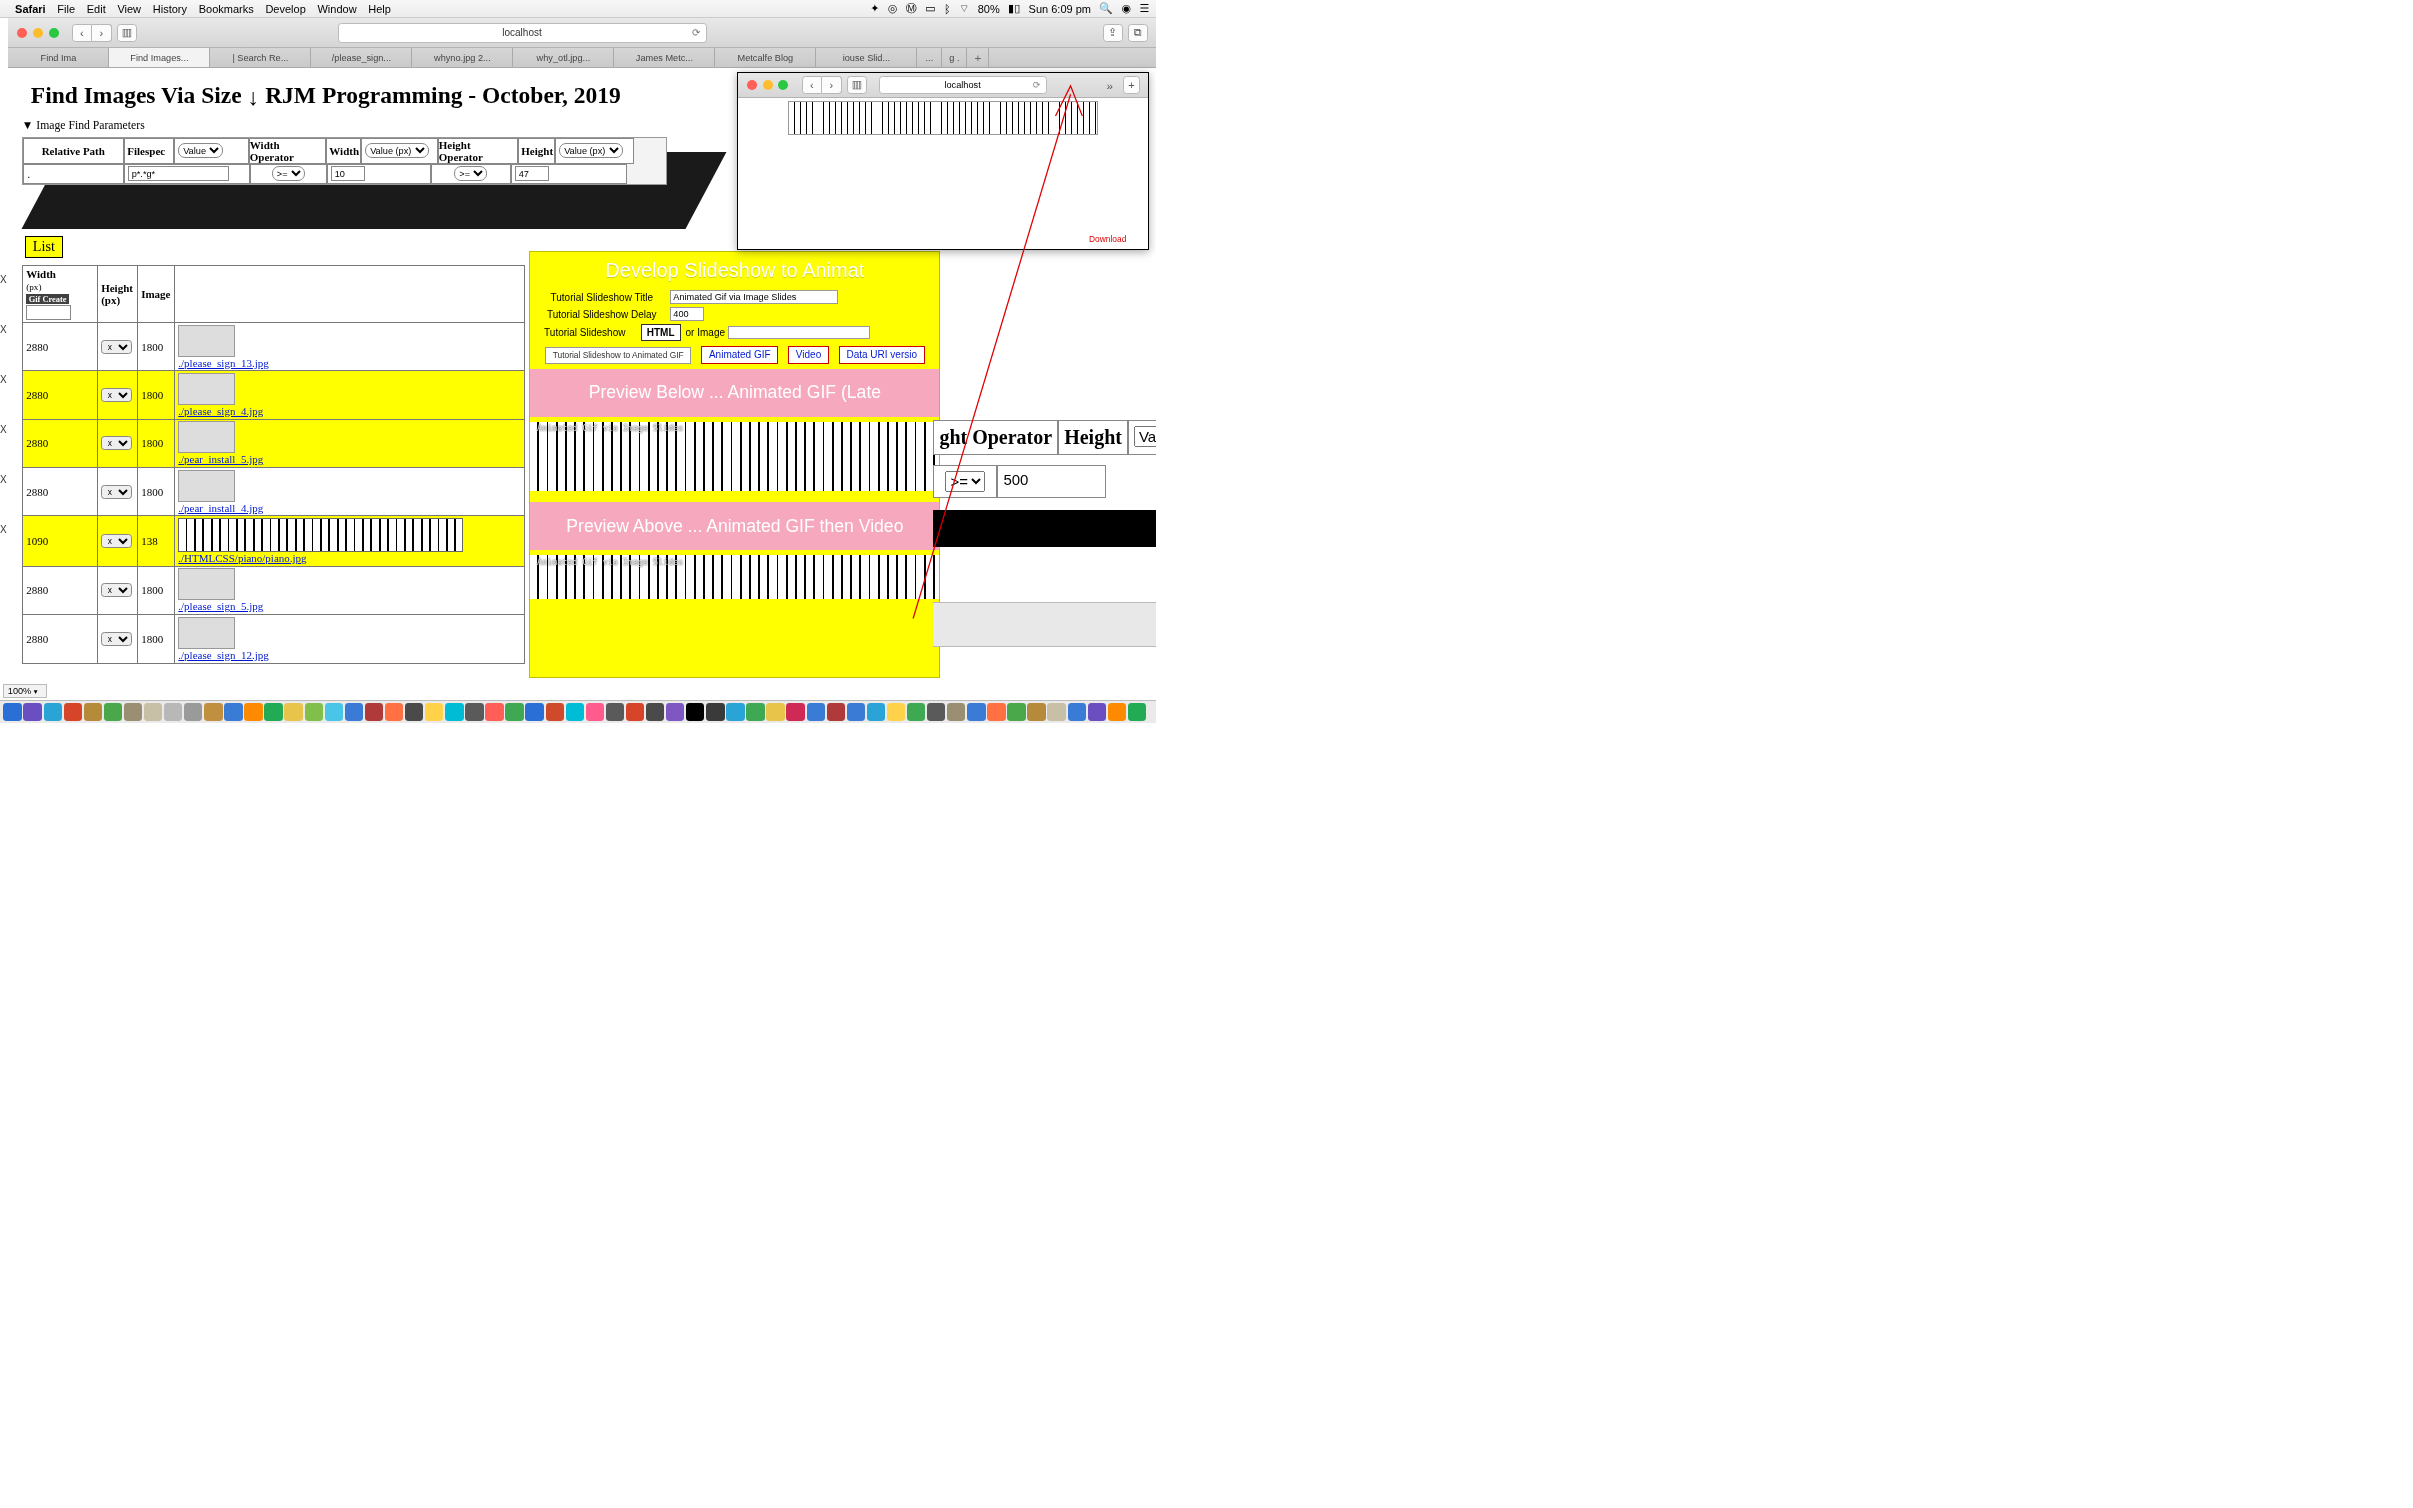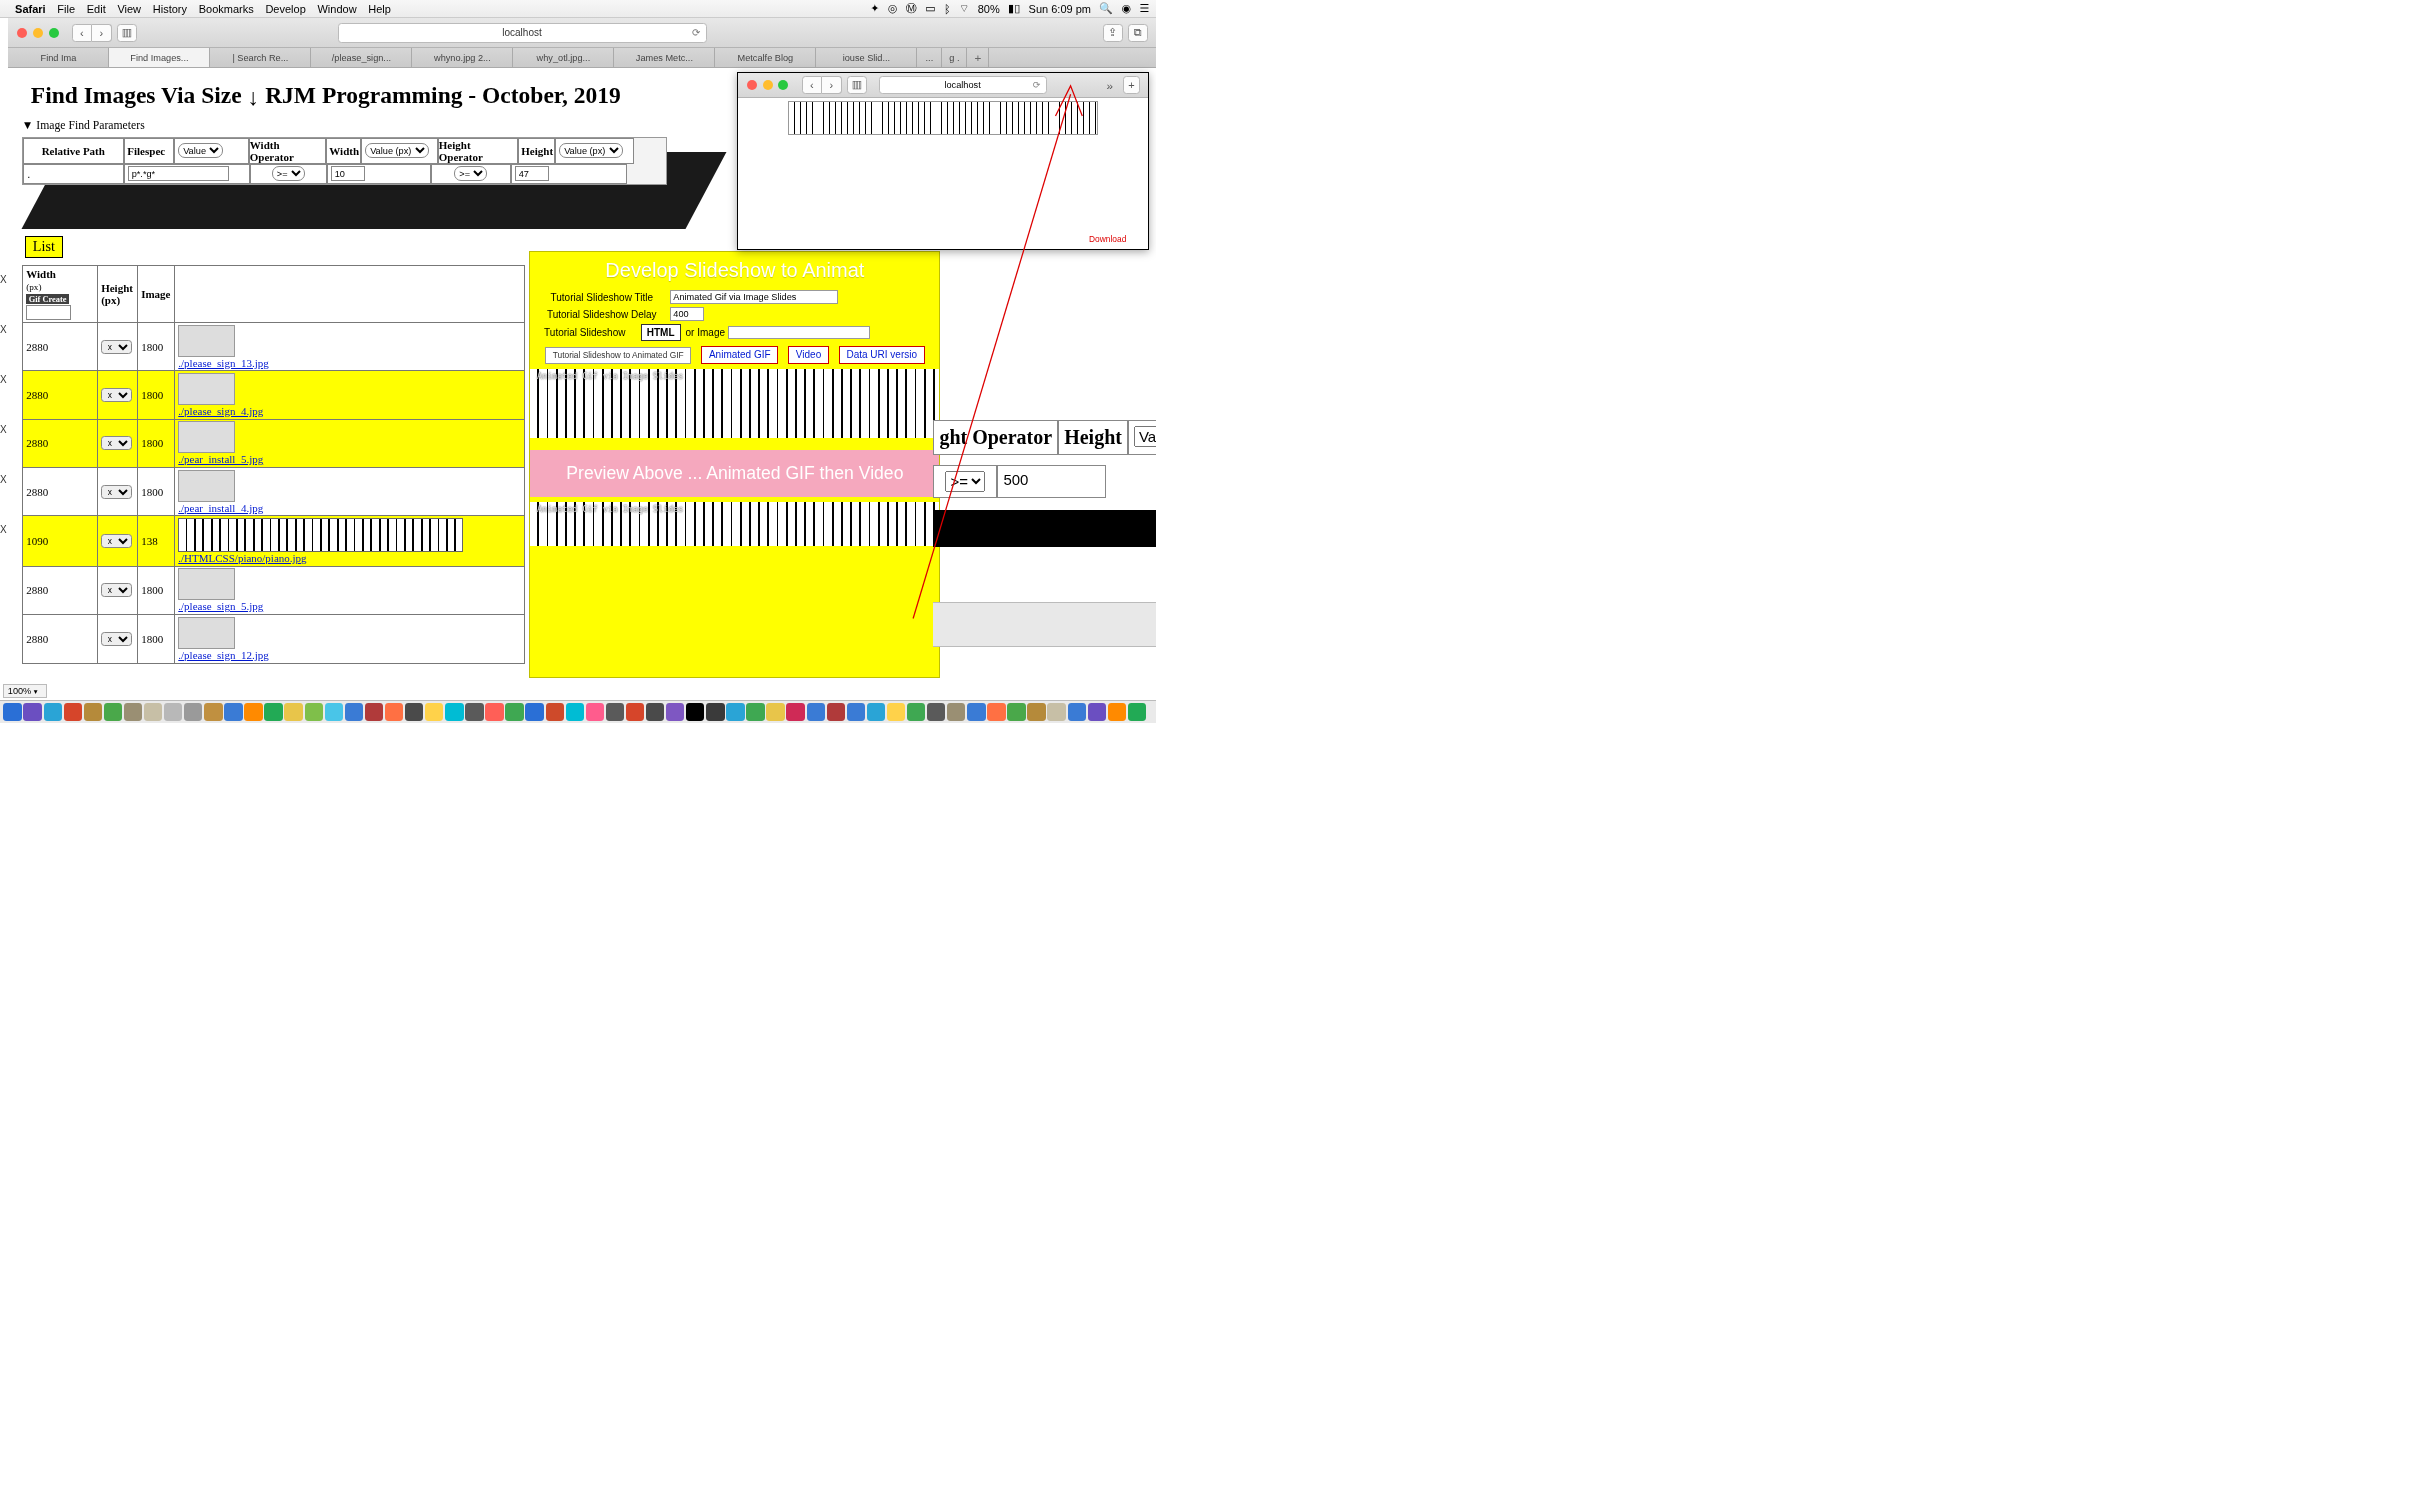--- a/index.html
+++ b/index.html
@@ -295,20 +295,21 @@
         <span style="border:0.8px solid #333;background:#fff;padding:1.7px 5px;margin:0 5px;font-weight:bold">HTML</span>
         <span>or Image</span>
         <input type="text" style="width: 142px; margin-left: 3.4px;">
       </div>
       <div class="btnrow">
         <button class="sbtn plain">Tutorial Slideshow to Animated GIF</button>
         <button class="sbtn">Animated GIF</button>
         <button class="sbtn">Video</button>
         <button class="sbtn">Data URI versio</button>
       </div>
+      <div class="pinkbar">Preview Below ... Animated GIF (Late</div>
       <div class="piano-strip">
           <span class="cap">Animated Gif via Image Slides</span>
         </div>
       <div style="height:6.7px"></div>
       <div class="pinkbar">Preview Above ... Animated GIF then Video</div>
       <div class="piano-strip2">
           <span class="cap" style="position:absolute;left:6.7px;top:1.7px;font-size:8.4px;color:rgba(255,255,255,0.85);font-family:monospace;text-shadow:0 0 1.7px #000">Animated Gif via Image Slides</span>
         </div>
     </div>
 

